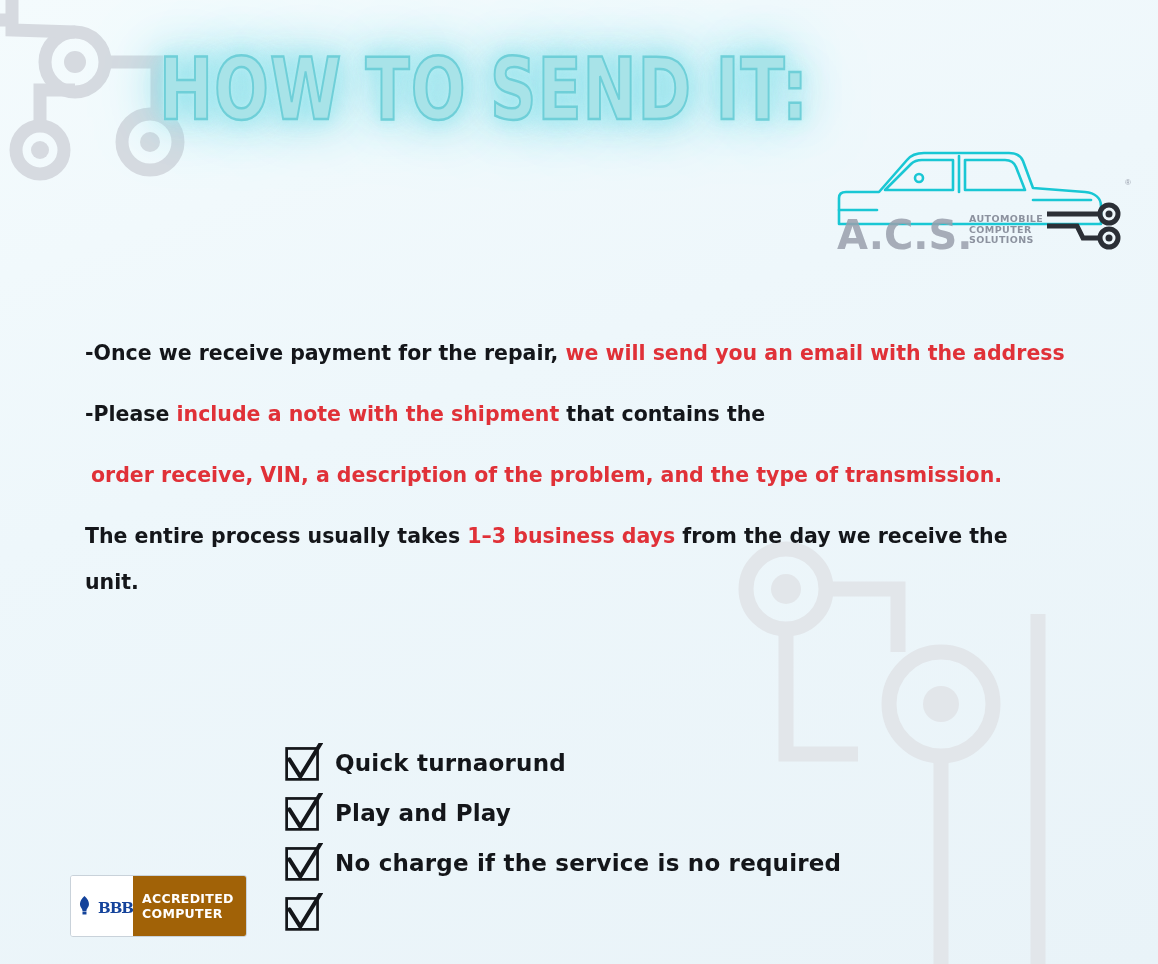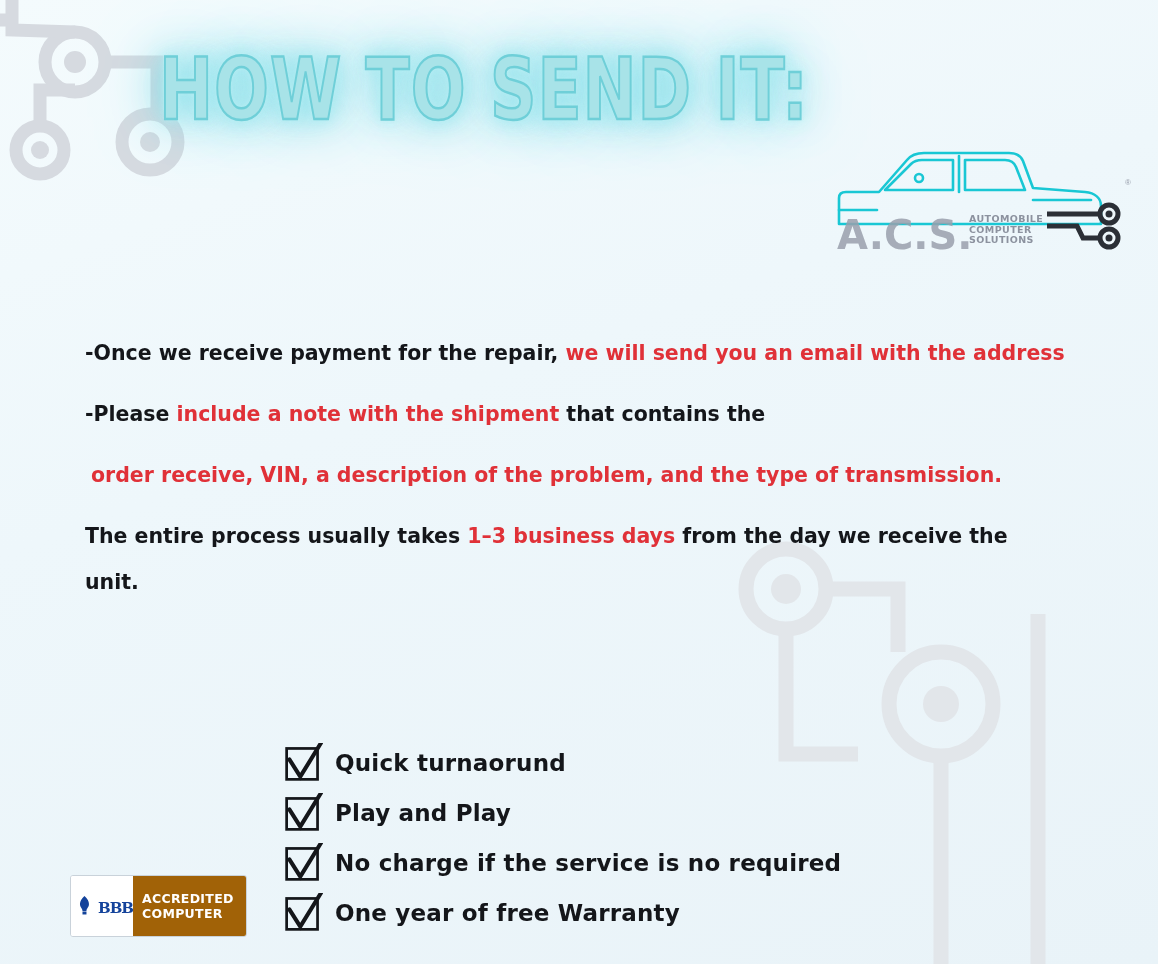--- a/index.html
+++ b/index.html
@@ -286,21 +286,20 @@
       <path d="M7 18 L19 37 L43 -2" fill="none" stroke="#14161a" stroke-width="4.5" stroke-linecap="round"></path>
     </svg>
     <span class="check-label">No charge if the service is no required</span>
   </div>
 
   <div class="check-row">
     <svg class="check-box" viewBox="0 0 44 44">
       <rect x="4" y="6" width="34" height="34" fill="none" stroke="#14161a" stroke-width="3"></rect>
       <path d="M7 18 L19 37 L43 -2" fill="none" stroke="#14161a" stroke-width="4.5" stroke-linecap="round"></path>
     </svg>
-    <span class="check-label">One year of free Warranty</span>
   </div>
 
 </div>
 
 <div class="bbb">
   <div class="bbb-left">
     <svg width="54" height="46" viewBox="0 0 54 46">
       <path d="M27 3 C21 9 18 13 18 19 C18 26 23 28 23 33 L31 33 C31 28 36 26 36 19 C36 13 33 9 27 3 Z" fill="#14439b"></path>
       <rect x="23" y="34" width="8" height="6" fill="#14439b"></rect>
     </svg>

